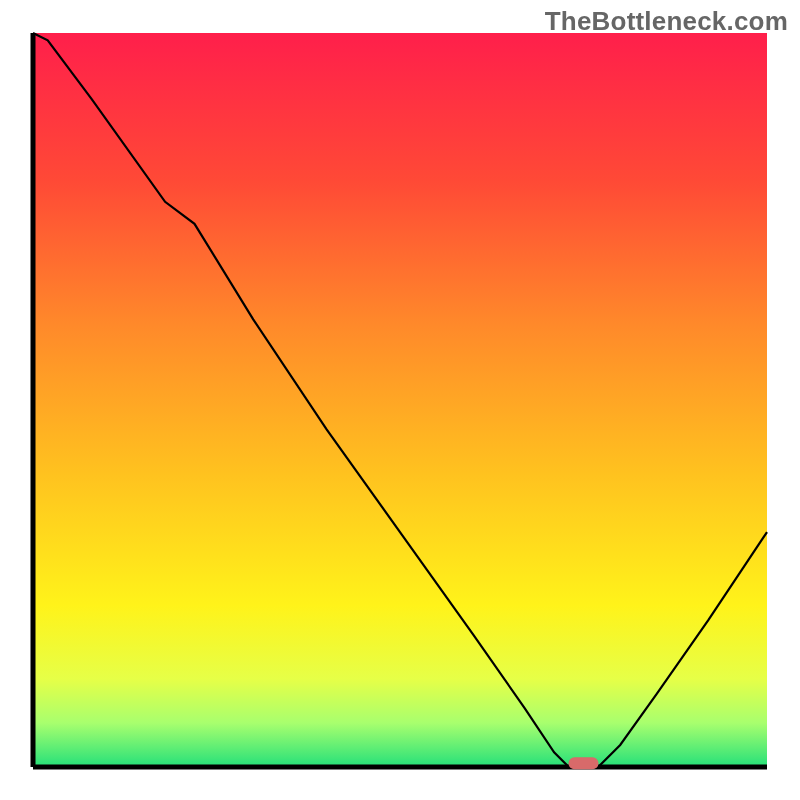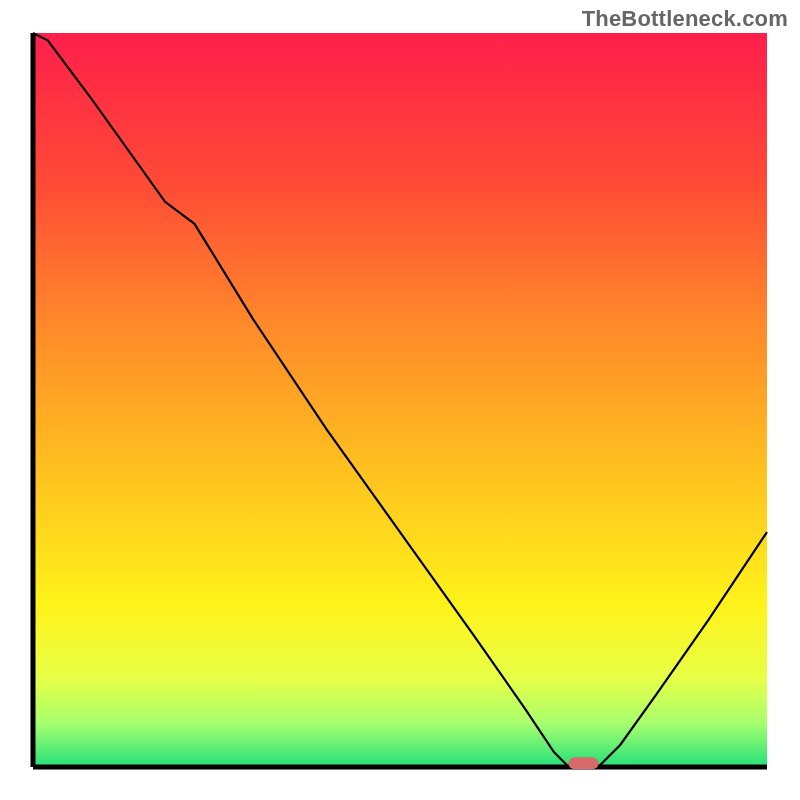--- a/index.html
+++ b/index.html
@@ -12,21 +12,21 @@
   }
   .stage {
     position: relative;
     width: 800px;
     height: 800px;
   }
   .watermark {
     position: absolute;
     top: 6px;
     right: 12px;
-    font-size: 22px;
+    font-size: 26px;
     font-weight: 600;
     color: #666666;
     letter-spacing: 0.2px;
   }
   svg {
     position: absolute;
     top: 0;
     left: 0;
   }
 </style>

